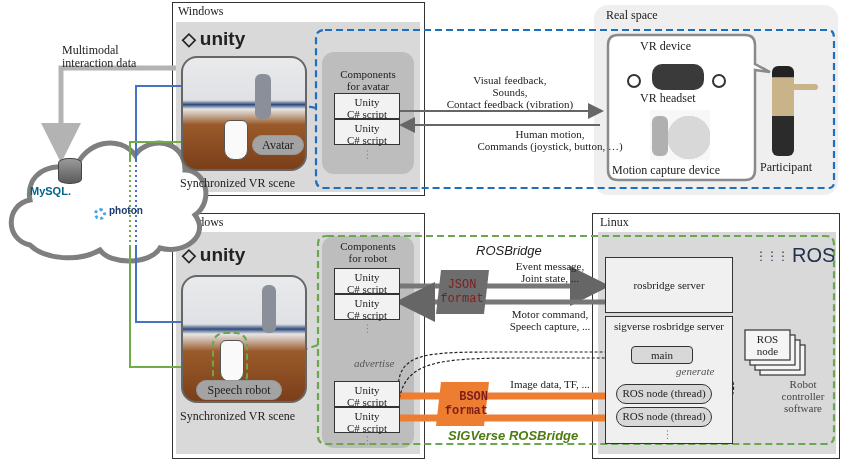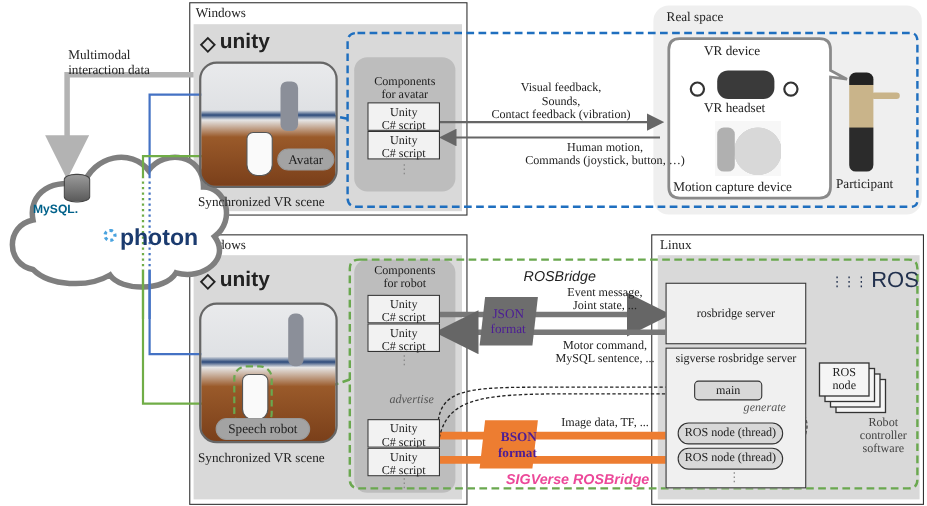--- a/index.html
+++ b/index.html
@@ -14,22 +14,22 @@
   .script { position:absolute; background:#f2f2f2; border:1.3px solid #333; box-sizing:border-box;
             font-size:11px; text-align:center; line-height:12px; padding-top:2px; }
   .t11 { font-size:11px; line-height:12px; text-align:center; }
   .t12 { font-size:12px; line-height:13px; }
   .unity-logo { position:absolute; display:flex; align-items:center; gap:4px;
                 font-family:"Liberation Sans", sans-serif; font-weight:bold; font-size:19px; color:#222; }
   .scene { position:absolute; border-radius:16px; border:2px solid #666; overflow:hidden; box-sizing:border-box;
            background:linear-gradient(180deg,#e9eaec 0%,#dfe1e4 38%,#2c4a7a 42%,#e6e6e6 46%,#9a5a2a 60%,#7a3f1a 100%); }
   .pill { position:absolute; background:#a3a3a3; border:1px solid #999; border-radius:12px;
           font-size:12px; text-align:center; line-height:18px; }
-  .fmt { position:absolute; font-family:Liberation Serif, serif; font-size:12px; line-height:14px;
-         text-align:center; color:#4c1d95; }
+  .fmt { position:absolute; font-family:Liberation Mono, monospace; font-size:12px; line-height:14px;
+         text-align:center; color:#7f1d1d; }
   .server { position:absolute; background:#f0f0f0; border:1.3px solid #333; box-sizing:border-box; }
   .node { position:absolute; background:#d8d8d8; border:1.3px solid #333; border-radius:10px; box-sizing:border-box;
           font-size:11px; text-align:center; line-height:16px; }
   svg { position:absolute; left:0; top:0; }
 </style>
 </head>
 <body>
 
 <div class="abs" style="left:594px;top:5px;width:244px;height:190px;background:#efefef;border-radius:14px;"></div>
 <div class="abs serif" style="left:606px;top:8px;font-size:12px;">Real space</div>
@@ -117,21 +117,21 @@
   <rect x="745" y="330" width="45" height="30" fill="#f5f5f5" stroke="#333" stroke-width="1.2"></rect>
 </svg>
 
 <div class="abs t12" style="left:62px;top:44px;width:110px;white-space:pre-line;">Multimodal
 interaction data</div>
 
 <div class="abs" style="left:58px;top:158px;width:22px;height:24px;border-radius:11px/5px;background:linear-gradient(#9a9a9a,#5a5a5a);border:1px solid #444;"></div>
 <div class="abs sans" style="left:30px;top:185px;font-size:11px;font-weight:bold;color:#00618a;">MySQL.</div>
 
 <div class="abs" style="left:94px;top:208px;width:12px;height:12px;border-radius:50%;border:3px dotted #4aa3df;box-sizing:border-box;"></div>
-<div class="abs sans" style="left:109px;top:205px;font-size:21px;font-weight:bold;color:#1b3b6f;">photon</div>
+<div class="abs sans" style="left:109px;top:205px;font-size:10px;font-weight:bold;color:#1b3b6f;">photon</div>
 
 <div class="unity-logo" style="left:182px;top:28px;">
   <span style="font-size:18px;">◇</span>
   <span>unity</span>
 </div>
 <div class="scene" style="left:181px;top:56px;width:126px;height:115px;"></div>
 <div class="abs" style="left:224px;top:120px;width:22px;height:38px;background:#fafafa;border:1px solid #555;border-radius:6px 6px 10px 10px;"></div>
 <div class="abs" style="left:255px;top:74px;width:16px;height:45px;background:#8b8f99;border-radius:6px;"></div>
 <div class="pill" style="left:252px;top:135px;width:50px;">Avatar</div>
 <div class="abs t12" style="left:180px;top:177px;width:130px;">Synchronized VR scene</div>
@@ -186,26 +186,26 @@
 <div class="script" style="left:334px;top:407px;width:66px;height:26px;white-space:pre-line;">Unity
 C# script</div>
 <div class="abs t11" style="left:362px;top:434px;color:#888;">⋮</div>
 
 <div class="abs sans" style="left:476px;top:243px;font-size:13px;font-style:italic;">ROSBridge</div>
 <div class="fmt" style="left:436px;top:278px;width:52px;white-space:pre-line;">JSON
 format</div>
 <div class="abs t11" style="left:495px;top:260px;width:110px;white-space:pre-line;">Event message,
 Joint state, ...</div>
 <div class="abs t11" style="left:495px;top:308px;width:110px;white-space:pre-line;">Motor command,
-MySQL sentence, ...</div>
+Speech capture, ...</div>
 
 <div class="fmt" style="left:436px;top:390px;width:52px;font-weight:bold;white-space:pre-line;text-align:right;">BSON
 format</div>
 <div class="abs t11" style="left:500px;top:378px;width:100px;">Image data, TF, ...</div>
-<div class="abs sans" style="left:448px;top:428px;font-size:13px;font-weight:bold;font-style:italic;color:#ec4899;margin-left:12px;">SIGVerse ROSBridge</div>
+<div class="abs sans" style="left:448px;top:428px;font-size:13px;font-weight:bold;font-style:italic;color:#4d7c0f;">SIGVerse ROSBridge</div>
 
 <div class="abs sans" style="left:755px;top:244px;font-size:20px;color:#22314e;display:flex;align-items:center;gap:4px;">
   <span style="font-size:12px;letter-spacing:-1px;">⋮⋮⋮</span>
   <span>ROS</span>
 </div>
 <div class="server" style="left:605px;top:257px;width:128px;height:56px;"></div>
 <div class="abs t11" style="left:605px;top:279px;width:128px;">rosbridge server</div>
 
 <div class="server" style="left:605px;top:316px;width:128px;height:128px;"></div>
 <div class="abs t11" style="left:605px;top:320px;width:128px;">sigverse rosbridge server</div>

